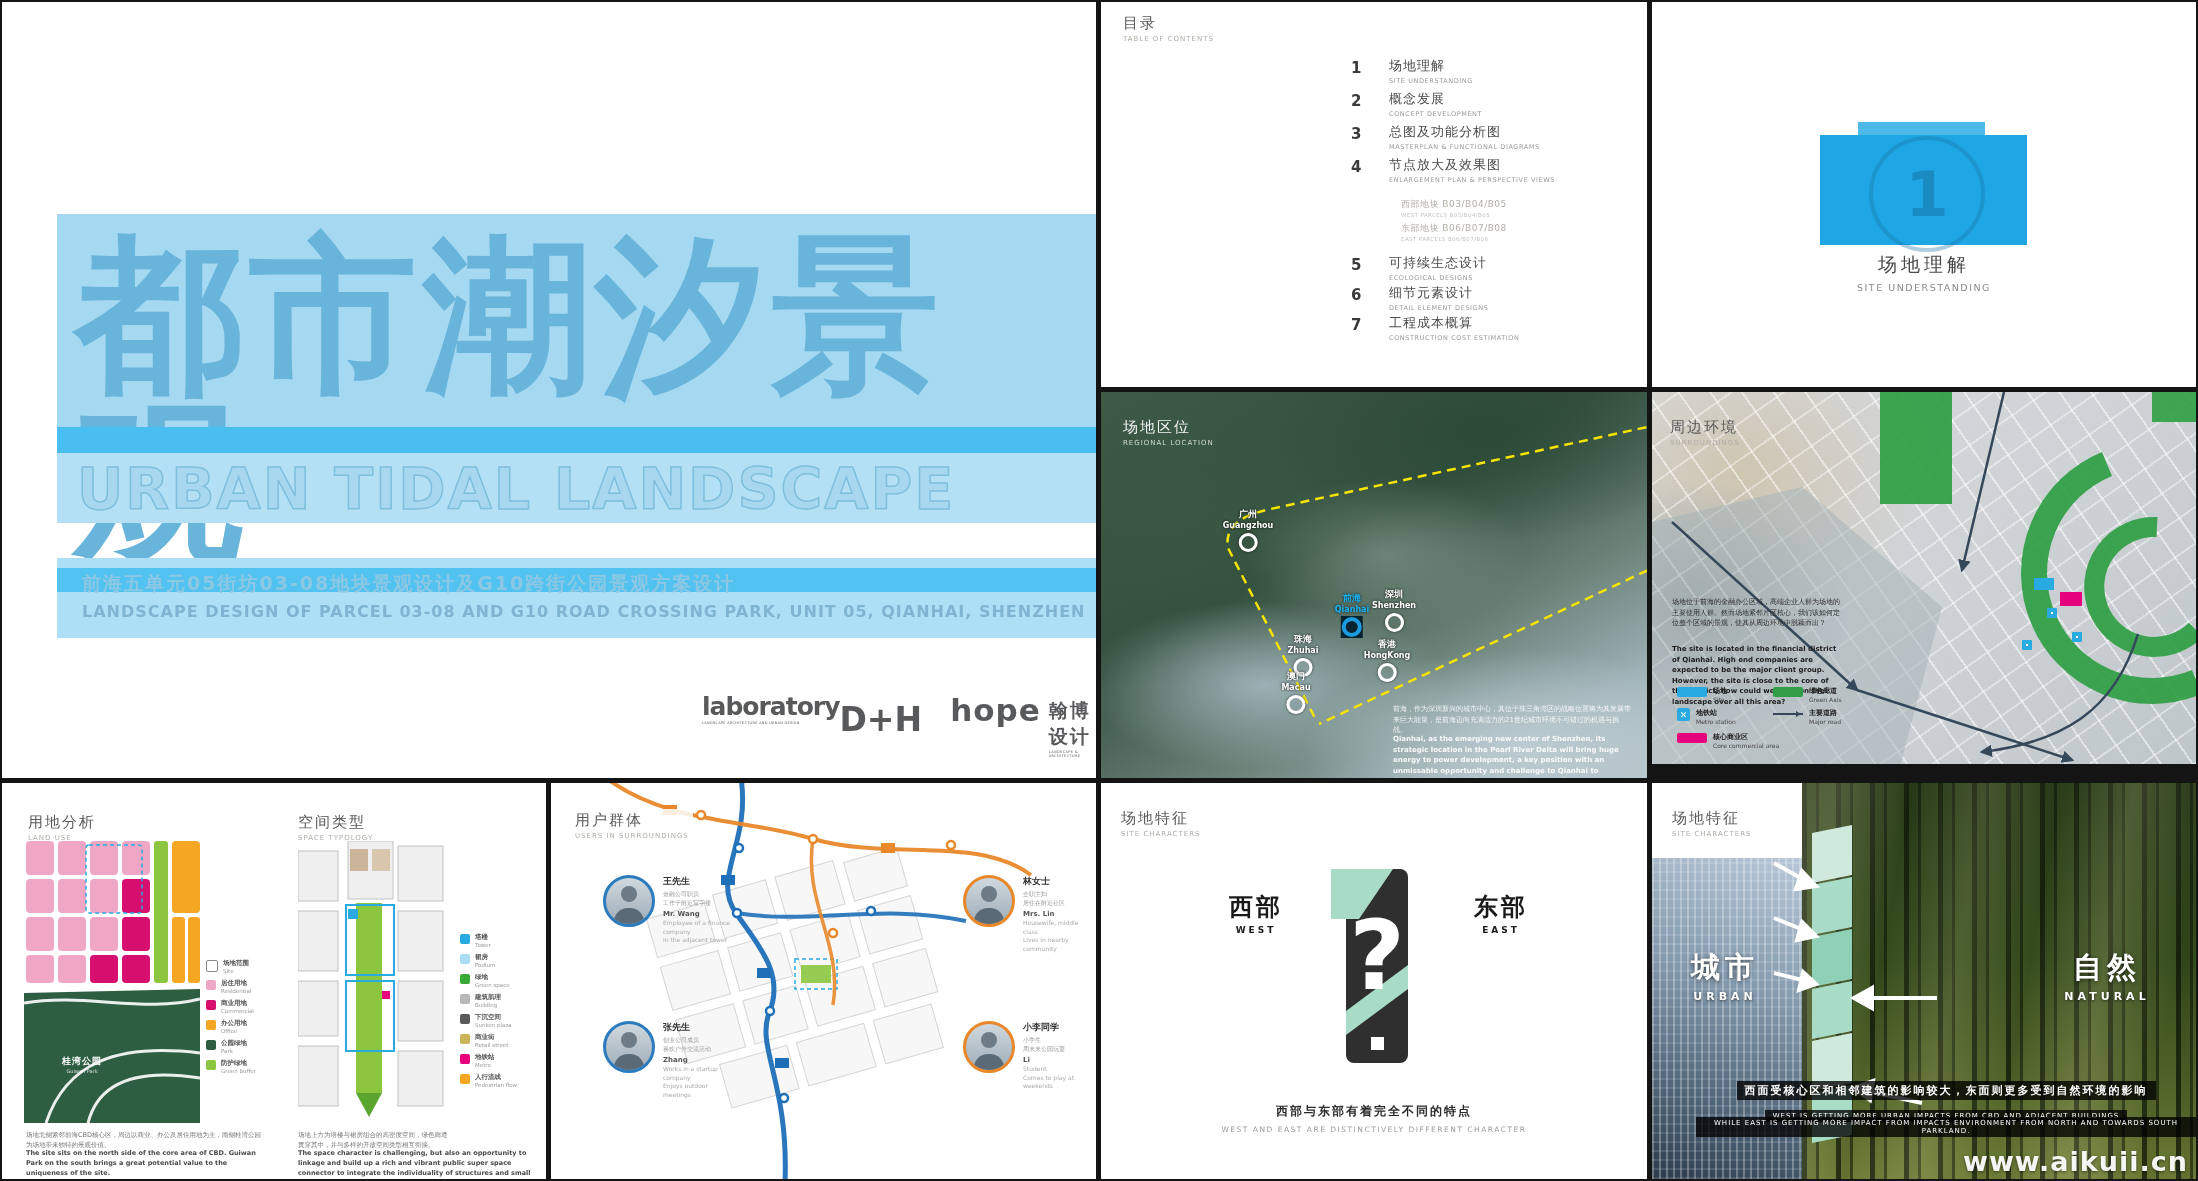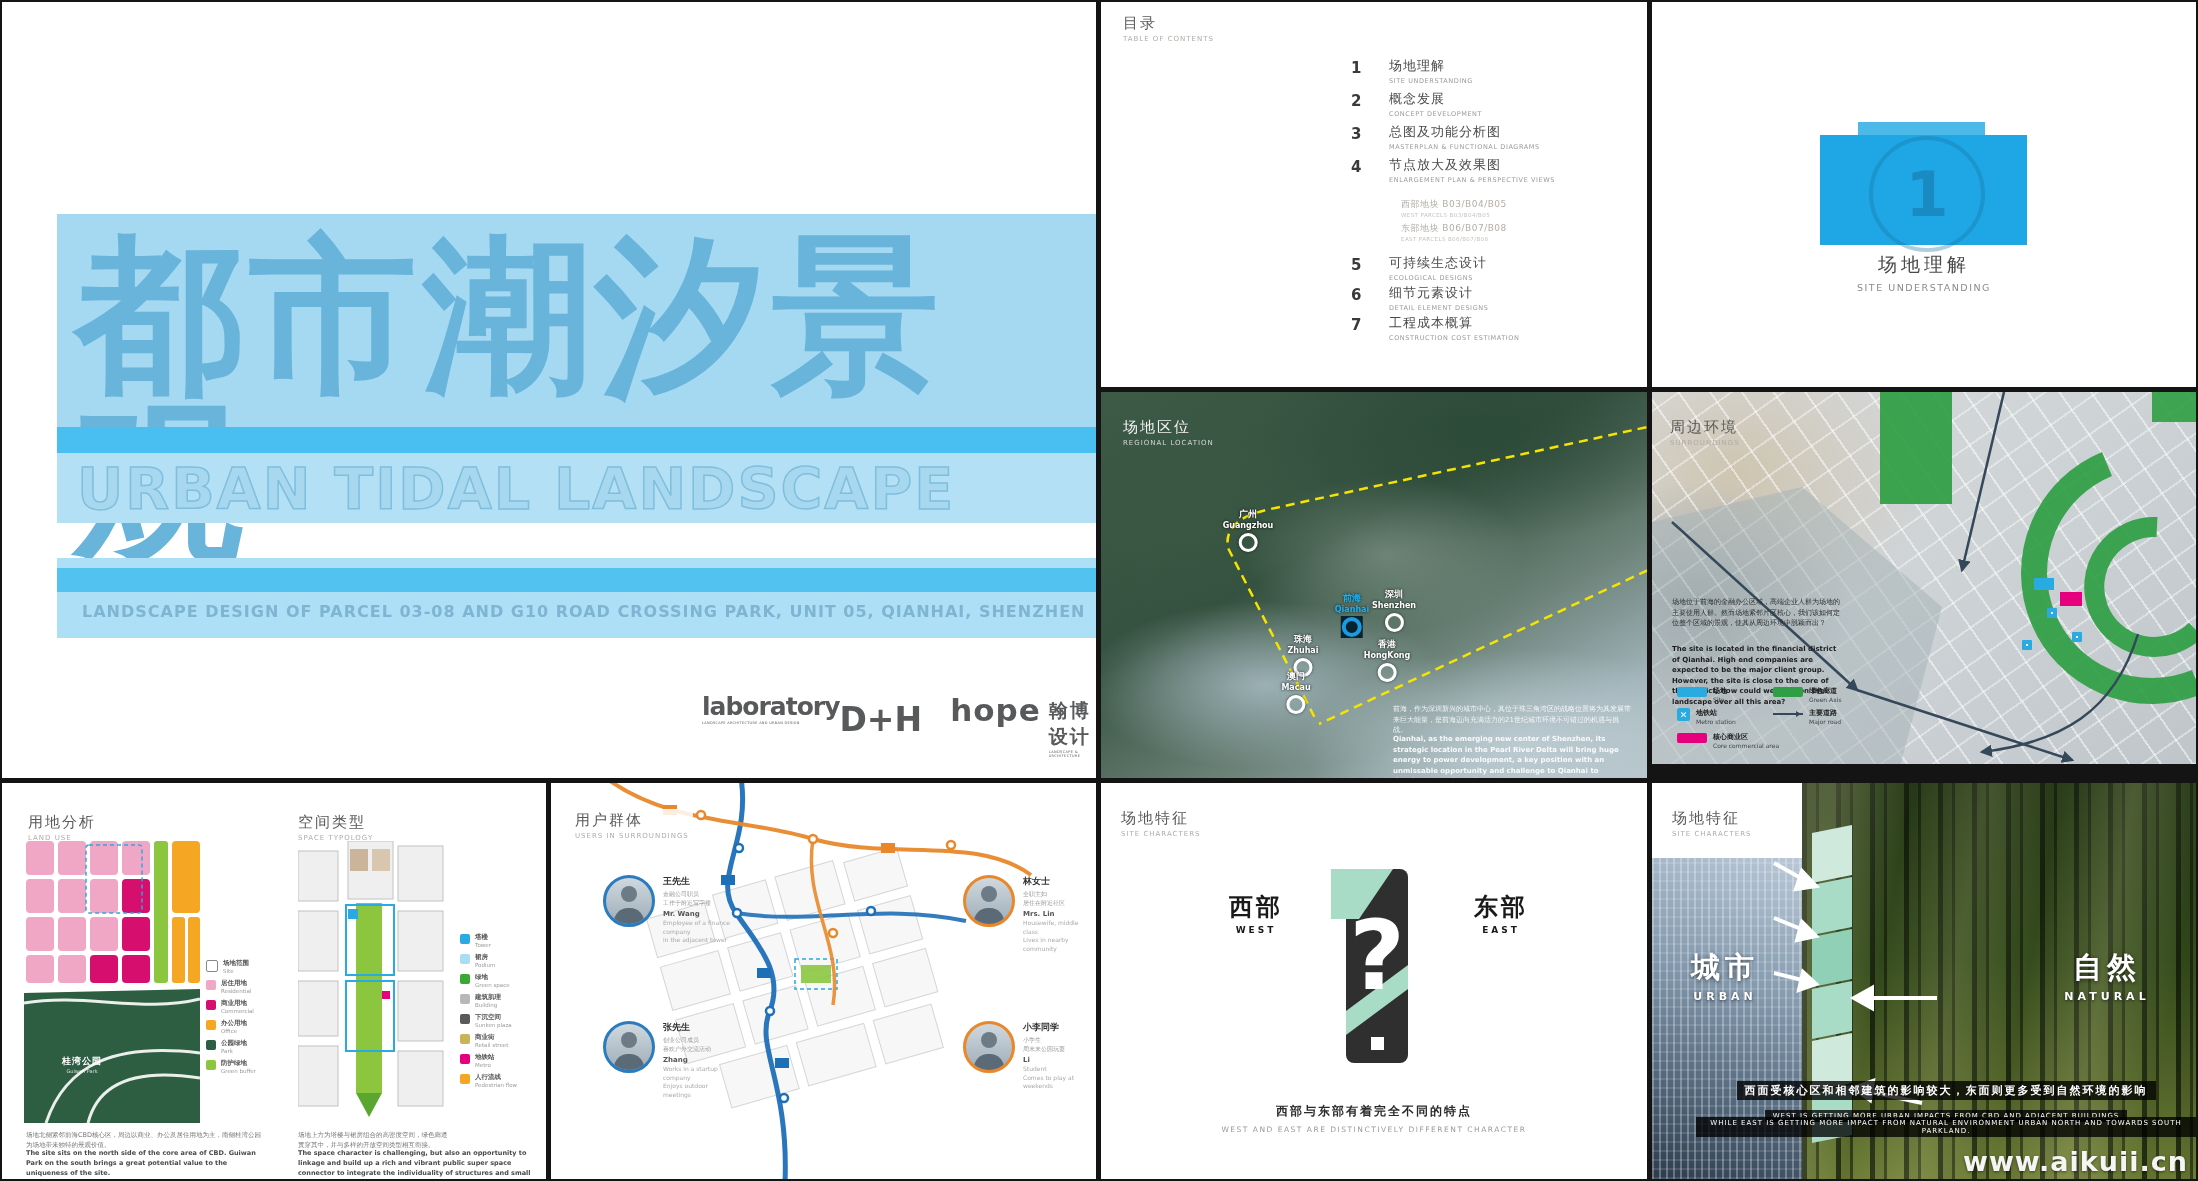--- a/index.html
+++ b/index.html
@@ -130,20 +130,21 @@
   <section class="panel" style="left:2px;top:2px;width:1094px;height:776px;">
     <div class="cov-band" style="top:212px;height:213px;">
       <div class="abs cov-title" style="left:18px;top:18px;">都市潮汐景观</div>
     </div>
     <div class="cov-band" style="top:425px;height:26px;background:#49bef0;"></div>
     <div class="cov-band" style="top:451px;height:70px;background:#b3e0f5;">
       <div class="abs cov-entitle" style="left:20px;top:8px;">URBAN TIDAL LANDSCAPE</div>
     </div>
     <div class="cov-band" style="top:556px;height:80px;background:#ade0f6;">
       <div class="abs" style="left:0;right:0;top:10px;height:24px;background:#52c2f0;"></div>
+      <div class="abs cov-subzh" style="left:25px;top:13px;">前海五单元05街坊03-08地块景观设计及G10跨街公园景观方案设计</div>
       <div class="abs cov-suben" style="left:25px;top:44px;">LANDSCAPE DESIGN OF PARCEL 03-08 AND G10 ROAD CROSSING PARK, UNIT 05, QIANHAI, SHENZHEN</div>
     </div>
     <div class="abs" style="left:700px;top:690px;display:flex;align-items:flex-start;gap:28px;">
       <div style="display:flex;align-items:flex-start;">
         <div>
           <div class="logo-grey" style="font-size:25px;font-weight:700;letter-spacing:-1px;">laboratory</div>
           <div class="logo-grey" style="font-size:3.5px;letter-spacing:.3px;">LANDSCAPE ARCHITECTURE AND URBAN DESIGN</div>
         </div>
         <div class="logo-grey" style="font-size:33px;font-weight:700;margin-top:8px;">D+H</div>
       </div>
@@ -679,17 +680,17 @@
     <div class="abs" style="left:18px;top:165px;width:110px;text-align:center;">
       <div class="un-zh">城市</div>
       <div class="un-en">URBAN</div>
     </div>
     <div class="abs" style="left:390px;top:165px;width:130px;text-align:center;">
       <div class="un-zh">自然</div>
       <div class="un-en">NATURAL</div>
     </div>
     <div class="un-cap" style="top:296px;"><span class="big">西面受核心区和相邻建筑的影响较大，东面则更多受到自然环境的影响</span></div>
     <div class="un-cap" style="top:320px;"><span class="small">WEST IS GETTING MORE URBAN IMPACTS FROM CBD AND ADJACENT BUILDINGS</span></div>
-    <div class="un-cap" style="top:334px;"><span class="small">WHILE EAST IS GETTING MORE IMPACT FROM NATURAL ENVIRONMENT URBAN NORTH AND TOWARDS SOUTH PARKLAND.</span></div>
+    <div class="un-cap" style="top:334px;"><span class="small">WHILE EAST IS GETTING MORE IMPACT FROM IMPACTS ENVIRONMENT FROM NORTH AND TOWARDS SOUTH PARKLAND.</span></div>
   </section>
 
   <div class="watermark">www.aikuii.cn</div>
 </div>
 
 </body></html>

